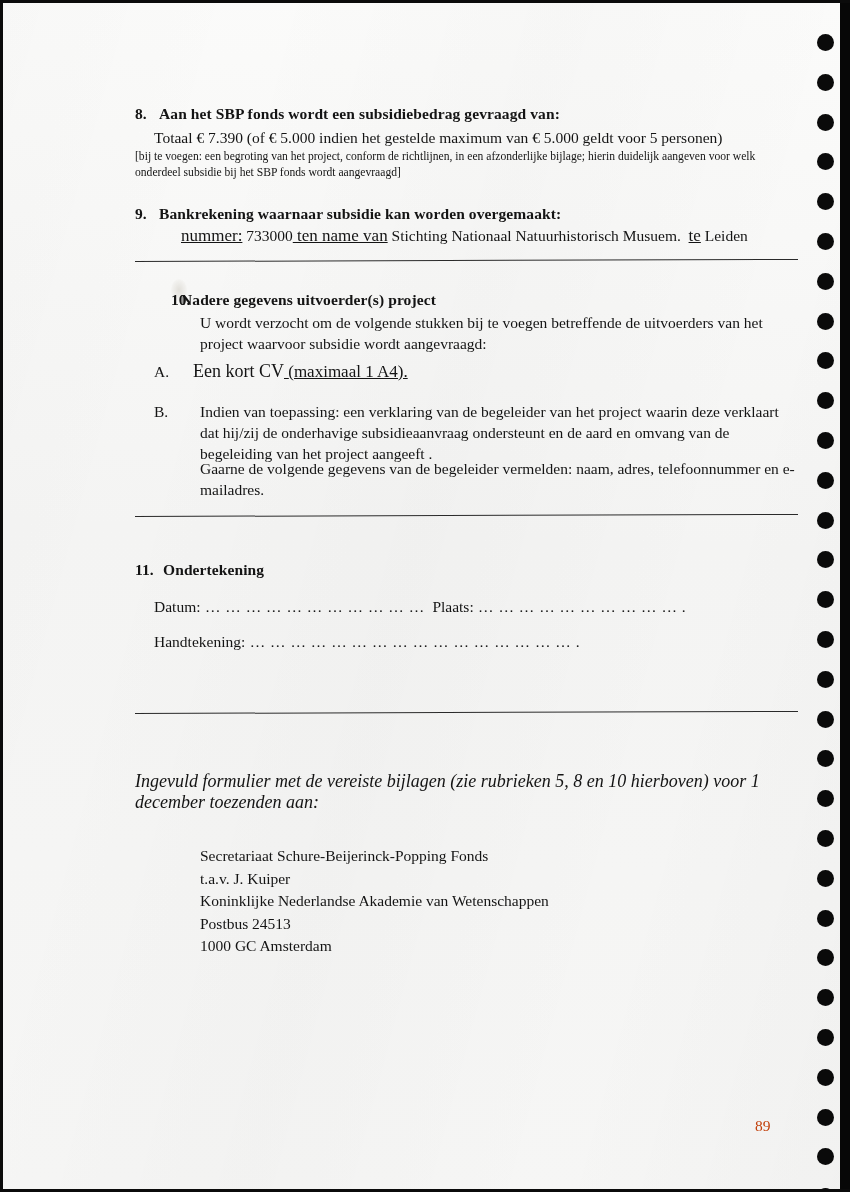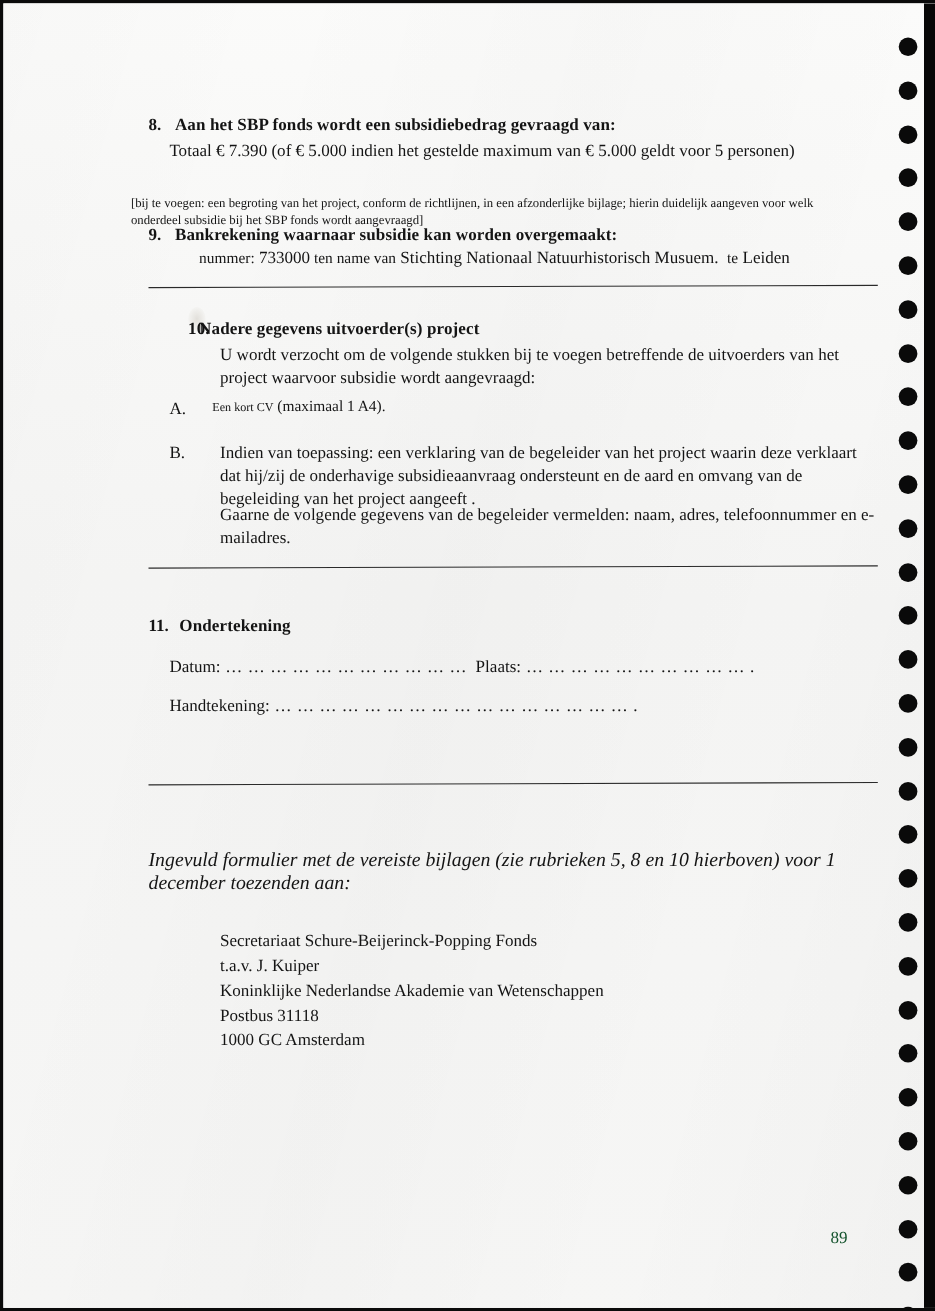--- a/index.html
+++ b/index.html
@@ -97,21 +97,22 @@
   .body {
     font-size: 15.5px;
     line-height: 21px;
     margin-left: 19px;
   }
   .small {
     font-size: 11.6px;
     line-height: 15.5px;
   }
   .tiny-inline {
-    font-size: 14px;
+    font-size: 17px;
+    text-decoration: underline;
   }
   .ital {
     font-style: italic;
     font-size: 18px;
     line-height: 21px;
   }
 
   hr.rule {
     position: absolute;
     left: 132px;
@@ -122,21 +123,21 @@
     border-top: 1.6px solid #2a2a2a;
     transform: rotate(-0.18deg);
     transform-origin: left center;
   }
 
   #page-number {
     position: absolute;
     left: 752px;
     top: 1114px;
     font-size: 15.5px;
-    color: #14532d;
+    color: #c2410c;
   }
 
   .dots {
     letter-spacing: 0.5px;
   }
 </style>
 </head>
 <body>
 
 <div id="page">
@@ -145,39 +146,39 @@
 
   <div class="blemish"></div>
 
   <div id="content">
 
     <div class="num blk" style="left:132px; top:102px;">8.</div>
     <div class="blk heading" style="left:156px; top:102px; width:640px;">Aan het SBP fonds wordt een subsidiebedrag gevraagd van:</div>
 
     <div class="blk body" style="left:132px; top:124px; width:665px; white-space:nowrap;">Totaal  € 7.390 (of € 5.000 indien het gestelde maximum van € 5.000 geldt voor 5 personen)</div>
 
-    <div class="blk small" style="left:116px; top:146px; width:645px;margin-top:28px;">[bij te voegen: een begroting van het project, conform de richtlijnen, in een afzonderlijke bijlage; hierin duidelijk aangeven voor welk onderdeel subsidie bij het SBP fonds wordt aangevraagd]</div>
+    <div class="blk small" style="left:132px; top:146px; width:645px;">[bij te voegen: een begroting van het project, conform de richtlijnen, in een afzonderlijke bijlage; hierin duidelijk aangeven voor welk onderdeel subsidie bij het SBP fonds wordt aangevraagd]</div>
 
     <div class="num blk" style="left:132px; top:202px;">9.</div>
     <div class="blk heading" style="left:156px; top:202px; width:640px;">Bankrekening waarnaar subsidie kan worden overgemaakt:</div>
 
     <div class="blk" style="left:178px; top:223px; width:620px; white-space:nowrap;">
       <span class="tiny-inline">nummer:</span><span style="font-size:15.5px;">&nbsp;</span><span style="font-size:15.5px;">733000</span><span class="tiny-inline">&nbsp;</span><span class="tiny-inline">ten name van</span><span style="font-size:15.5px;">&nbsp;</span><span style="font-size:15.5px;">Stichting Nationaal Natuurhistorisch Musuem.</span><span style="font-size:15.5px;">&nbsp;&nbsp;</span><span class="tiny-inline">te</span><span style="font-size:15.5px;">&nbsp;</span><span style="font-size:15.5px;">Leiden</span>
     </div>
 
     <hr class="rule" style="top:258px;">
 
     <div class="num blk" style="left:132px; top:288px;margin-left:36px;">10.</div>
     <div class="blk heading" style="left:178px; top:288px; width:620px;">Nadere gegevens  uitvoerder(s) project</div>
 
     <div class="blk body" style="left:178px; top:309px; width:600px;">U wordt verzocht om de volgende stukken bij te voegen betreffende de uitvoerders van het project waarvoor subsidie wordt aangevraagd:</div>
 
     <div class="blk body" style="left:132px; top:358px;">A.</div>
     <div class="blk" style="left:190px; top:358px; width:600px; white-space:nowrap;">
-      <span style="font-size:11px;margin-top:32px;">Een kort CV</span><span class="tiny-inline">&nbsp;</span><span class="tiny-inline">(maximaal 1 A4).</span>
+      <span style="font-size:18px;margin-top:32px;">Een kort CV</span><span class="tiny-inline">&nbsp;</span><span class="tiny-inline">(maximaal 1 A4).</span>
     </div>
 
     <div class="blk body" style="left:132px; top:398px;">B.</div>
     <div class="blk body" style="left:178px; top:398px; width:597px;">Indien van toepassing: een verklaring van de begeleider van het project waarin deze verklaart dat hij/zij de onderhavige subsidieaanvraag ondersteunt en de aard en omvang van de begeleiding van het project aangeeft .</div>
     <div class="blk body" style="left:178px; top:455px; width:597px;">Gaarne de volgende gegevens van de begeleider vermelden: naam, adres, telefoonnummer en e-mailadres.</div>
 
     <hr class="rule" style="top:513px;">
 
     <div class="num blk" style="left:132px; top:558px;">11.</div>
     <div class="blk heading" style="left:160px; top:558px;">Ondertekening</div>
@@ -191,21 +192,21 @@
     </div>
 
     <hr class="rule" style="top:710px;">
 
     <div class="blk ital" style="left:132px; top:768px; width:630px;">Ingevuld formulier met de vereiste bijlagen (zie rubrieken 5, 8 en 10 hierboven) voor 1 december toezenden aan:</div>
 
     <div class="blk body" style="left:178px; top:842px; line-height:22.5px;">
       <div>Secretariaat Schure-Beijerinck-Popping Fonds</div>
       <div>t.a.v. J. Kuiper</div>
       <div>Koninklijke Nederlandse Akademie van Wetenschappen</div>
-      <div>Postbus 31118</div>
+      <div>Postbus 24513</div>
       <div>1000 GC  Amsterdam</div>
     </div>
 
     <div id="page-number">89</div>
 
   </div>
 
   <div id="binding-holes">
       <div class="binding-hole" style="top: 31px;"></div>
       <div class="binding-hole" style="top: 70.8px;"></div>

